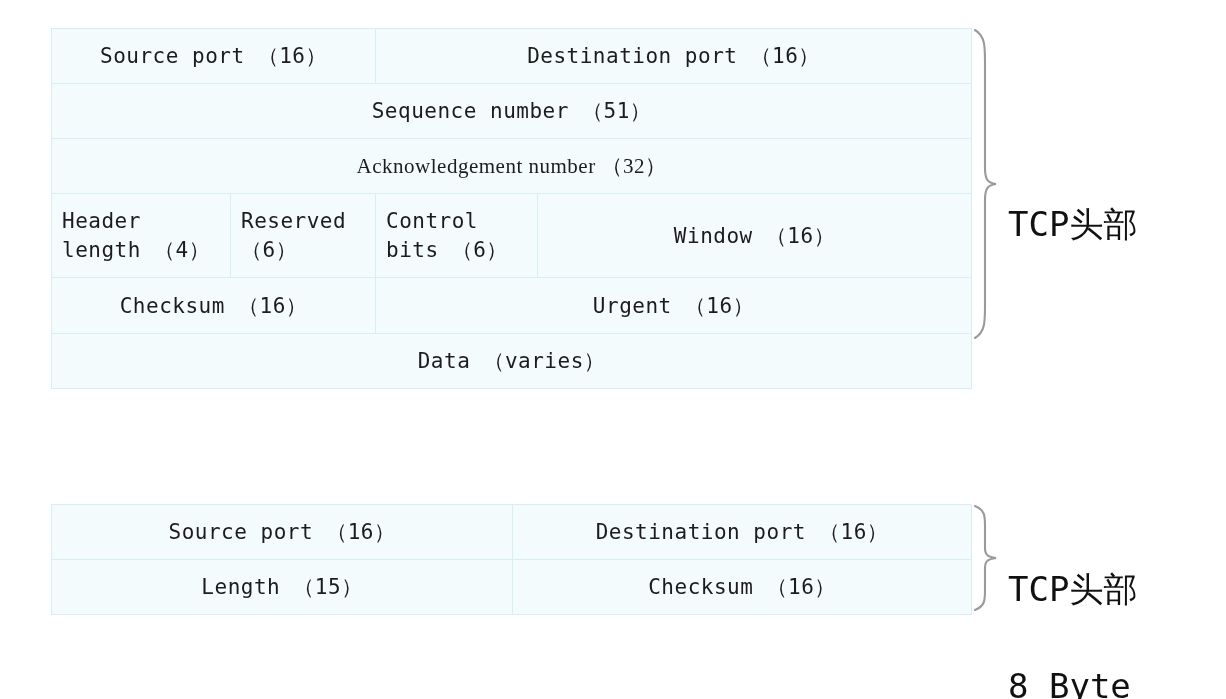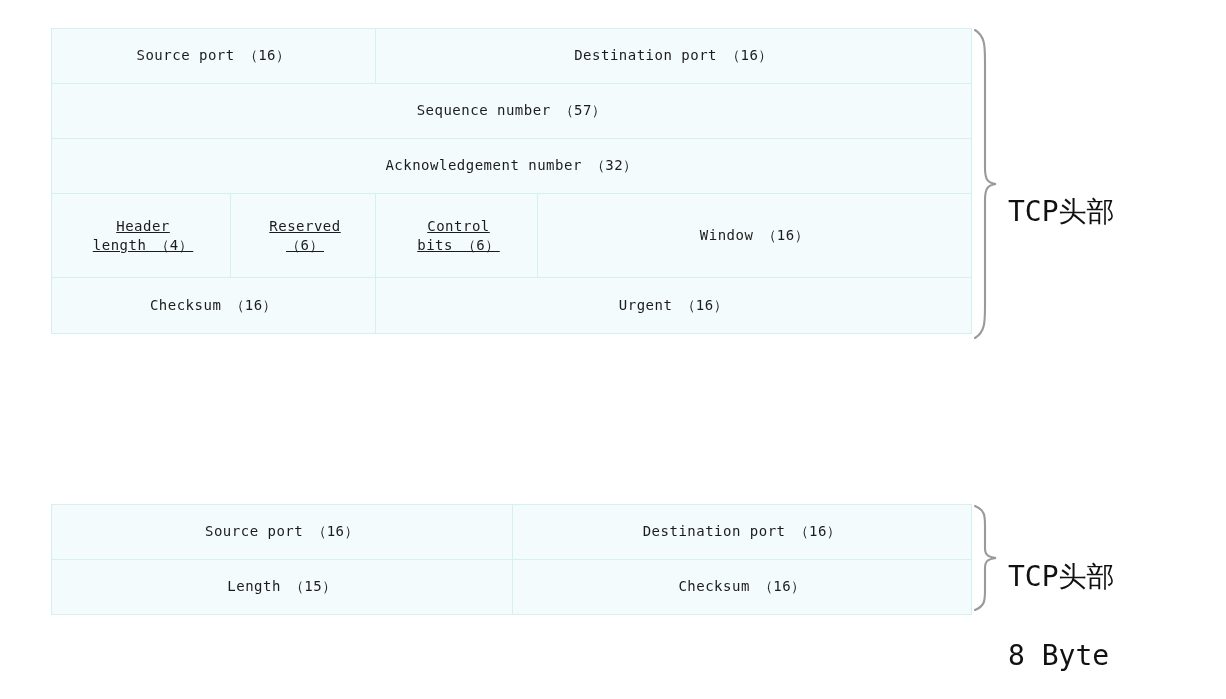--- a/index.html
+++ b/index.html
@@ -29,42 +29,41 @@
     position: absolute;
     border-collapse: collapse;
     table-layout: fixed;
     background: #f4fbfc;
   }
   .pkt-table td {
     background: #f4fbfc;
     border: 1px solid #d8eff2;
     color: #1c1c1c;
     font-family: "DejaVu Sans Mono", "Liberation Mono", monospace;
-    font-size: 14px;
+    font-size: 21px;
     letter-spacing: 0.5px;
     text-align: center;
     vertical-align: middle;
     padding: 0 6px;
   }
   .pkt-table td.left {
-    text-align: center;
+    text-align: left;
     padding-left: 10px;
     line-height: 1.35;
-    text-decoration: underline;
   }
 
   
   #tcp-table {
     left: 51px;
     top: 28px;
     width: 920px;
   }
   #tcp-table tr.r-port td      { height: 54px; }
   #tcp-table tr.r-seq td       { height: 54px; }
-  #tcp-table tr.r-ack td       { height: 54px; }
+  #tcp-table tr.r-ack td       { height: 54px; font-family: Liberation Serif, serif; }
   #tcp-table tr.r-flags td     { height: 83px; }
   #tcp-table tr.r-cksum td     { height: 55px; }
   #tcp-table tr.r-options td   { height: 56px; }
   #tcp-table tr.r-data td      { height: 54px; }
 
   
   #udp-table {
     left: 51px;
     top: 504px;
     width: 920px;
@@ -86,21 +85,21 @@
   #udp-brace {
     left: 972px;
     top: 504px;
     height: 108px;
   }
 
   
   .annot {
     position: absolute;
     font-family: "DejaVu Sans Mono", "Liberation Mono", monospace;
-    font-size: 28px;
+    font-size: 34px;
     line-height: 1.42;
     color: #111111;
     white-space: pre-line;
   }
   .annot .line { display: block; }
   #tcp-annot { left: 1008px; top: 152px; }
   #udp-annot { left: 1008px; top: 517px; }
 </style>
 </head>
 <body>
@@ -113,37 +112,40 @@
       <col style="width:145px">
       <col style="width:162px">
       <col style="width:434px">
     </colgroup>
     <tbody>
       <tr class="r-port">
         <td colspan="2">Source port （16）</td>
         <td colspan="2">Destination port （16）</td>
       </tr>
       <tr class="r-seq">
-        <td colspan="4">Sequence number （57）</td>
+        <td colspan="4">Sequence number （51）</td>
       </tr>
       <tr class="r-ack">
         <td colspan="4">Acknowledgement number （32）</td>
       </tr>
       <tr class="r-flags">
         <td class="left" style="white-space: pre-line;">Header
 length （4）</td>
         <td class="left" style="white-space: pre-line;">Reserved
 （6）</td>
         <td class="left" style="white-space: pre-line;">Control
 bits （6）</td>
         <td>Window （16）</td>
       </tr>
       <tr class="r-cksum">
         <td colspan="2">Checksum （16）</td>
         <td colspan="2">Urgent （16）</td>
+      </tr>
+      <tr class="r-data">
+        <td colspan="4">Data （varies）</td>
       </tr>
     </tbody>
   </table>
 
   <div class="brace" id="tcp-brace">
     <svg viewBox="0 0 26 312" preserveAspectRatio="none" aria-hidden="true">
       <path d="M3 2 C 13 8, 13 18, 13 34 L 13 140 C 13 152, 16 155, 24 156 C 16 157, 13 160, 13 172 L 13 278 C 13 294, 13 304, 3 310" fill="none" stroke="#9a9a9a" stroke-width="2.1" stroke-linecap="round"></path>
     </svg>
   </div>
 

